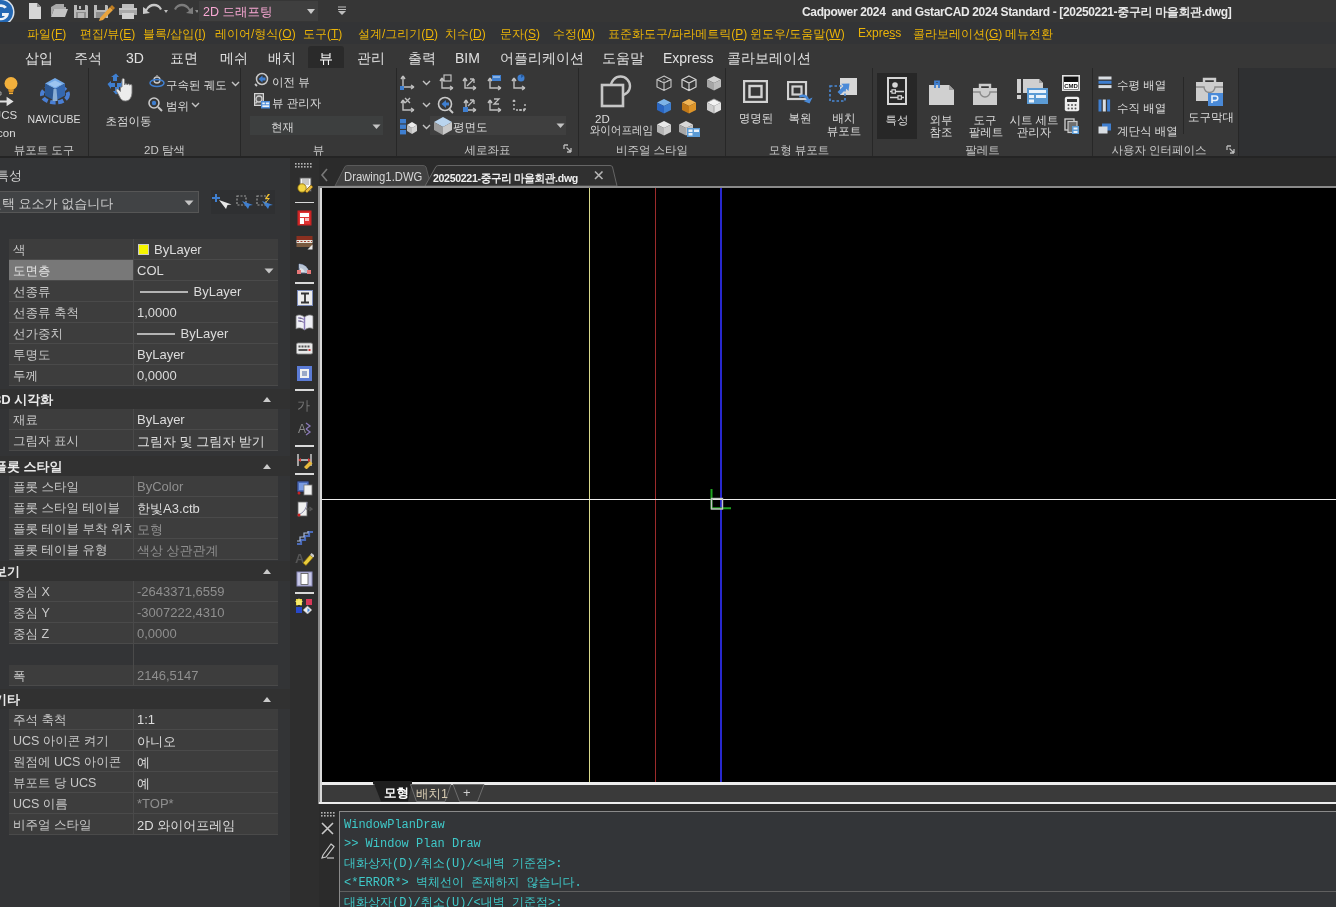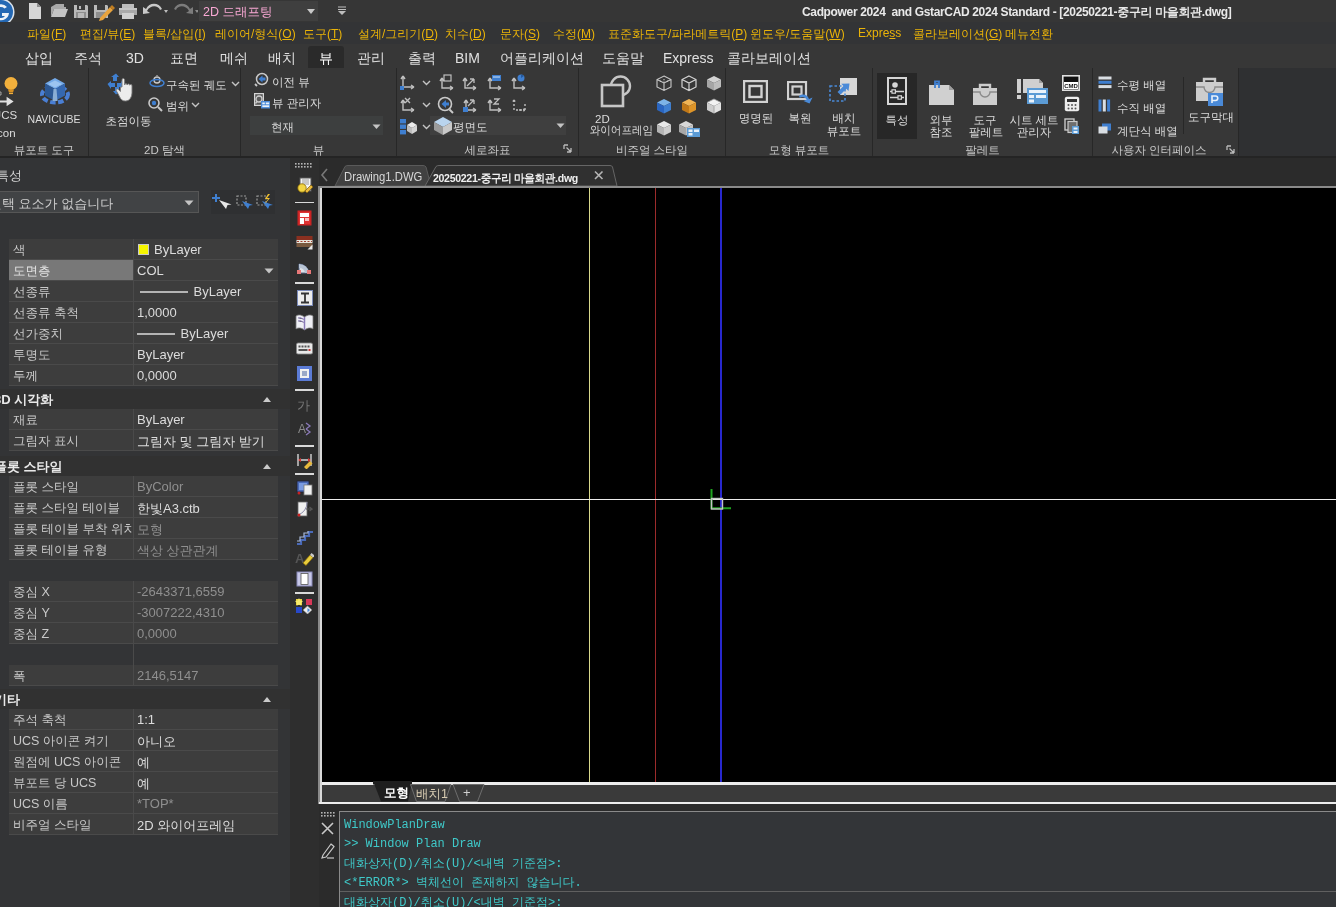--- a/index.html
+++ b/index.html
@@ -511,20 +511,24 @@
  <div class="prow" style="top:360px">
       <span class="l">플롯 테이블 부착 위치</span>
       <span class="v gv">모형</span>
     </div>
  <div class="prow" style="top:381px">
       <span class="l">플롯 테이블 유형</span>
       <span class="v gv">색상 상관관계</span>
     </div>
  <div class="pdiv" style="top:318px;height:84px"></div>
 
+ <div class="phead" style="top:403px">
+      <span>보기</span>
+      <i class="parr"></i>
+    </div>
  <div class="prow" style="top:423px">
       <span class="l">중심 X</span>
       <span class="v gv">-2643371,6559</span>
     </div>
  <div class="prow" style="top:444px">
       <span class="l">중심 Y</span>
       <span class="v gv">-3007222,4310</span>
     </div>
  <div class="prow" style="top:465px">
       <span class="l">중심 Z</span>

